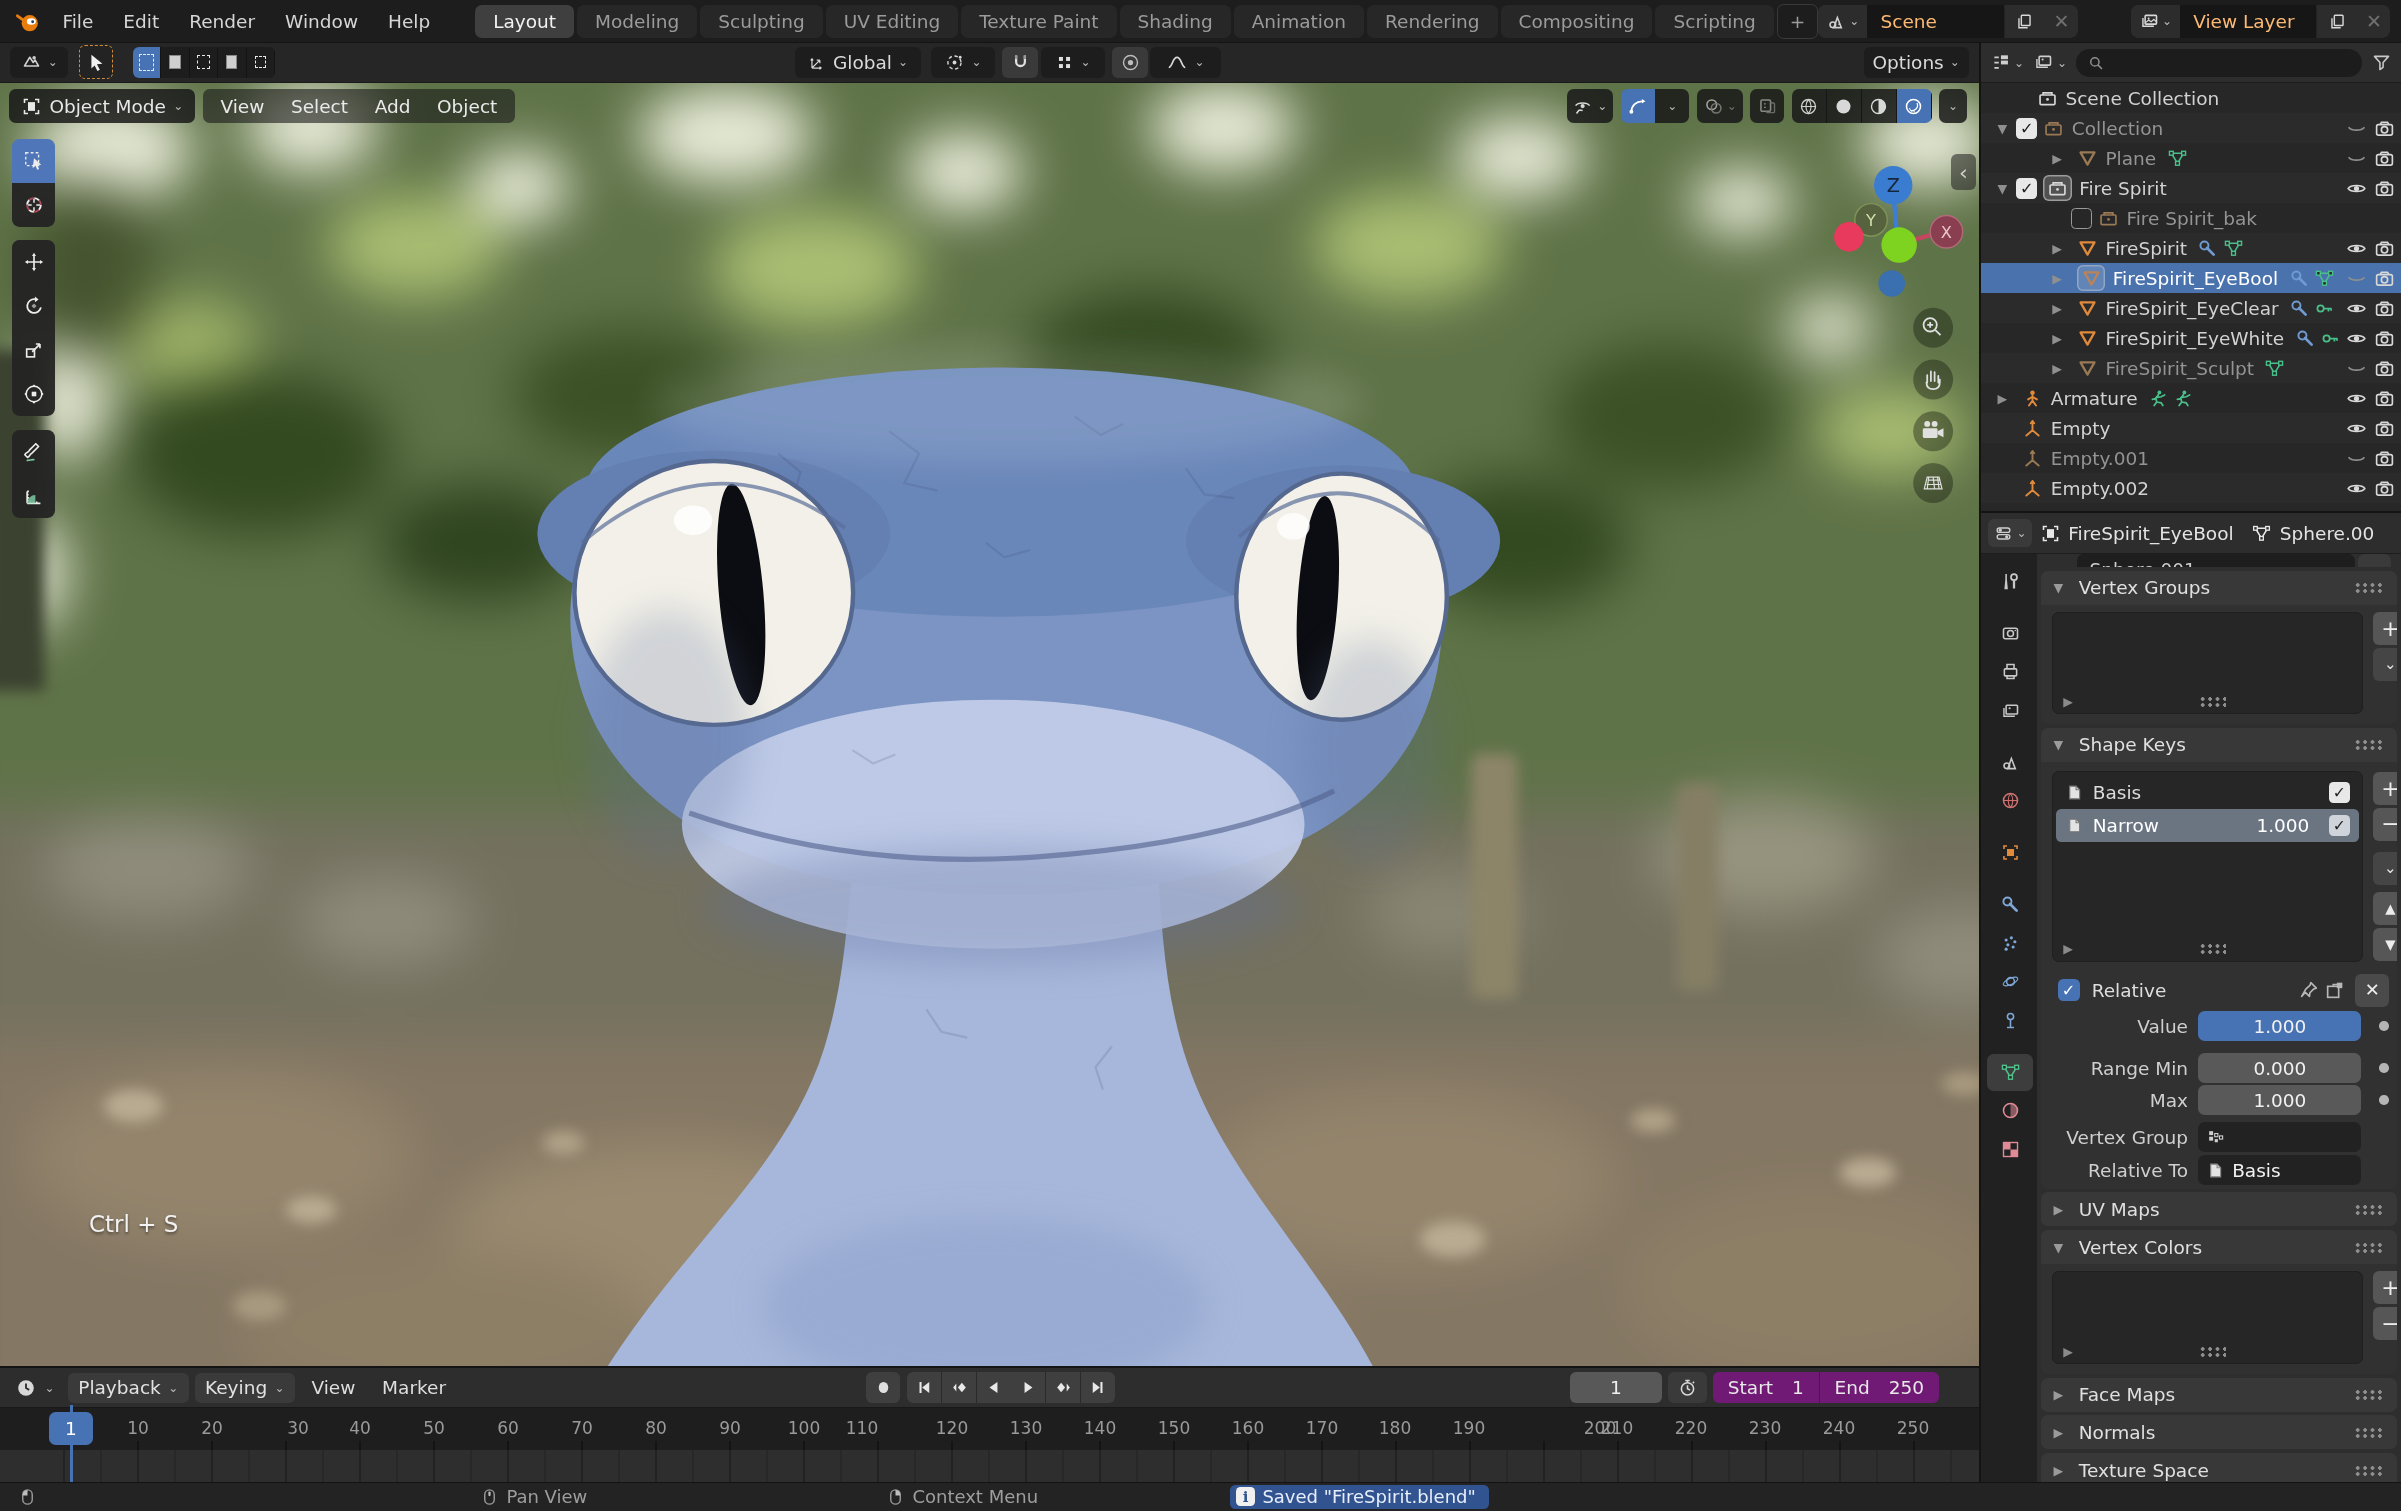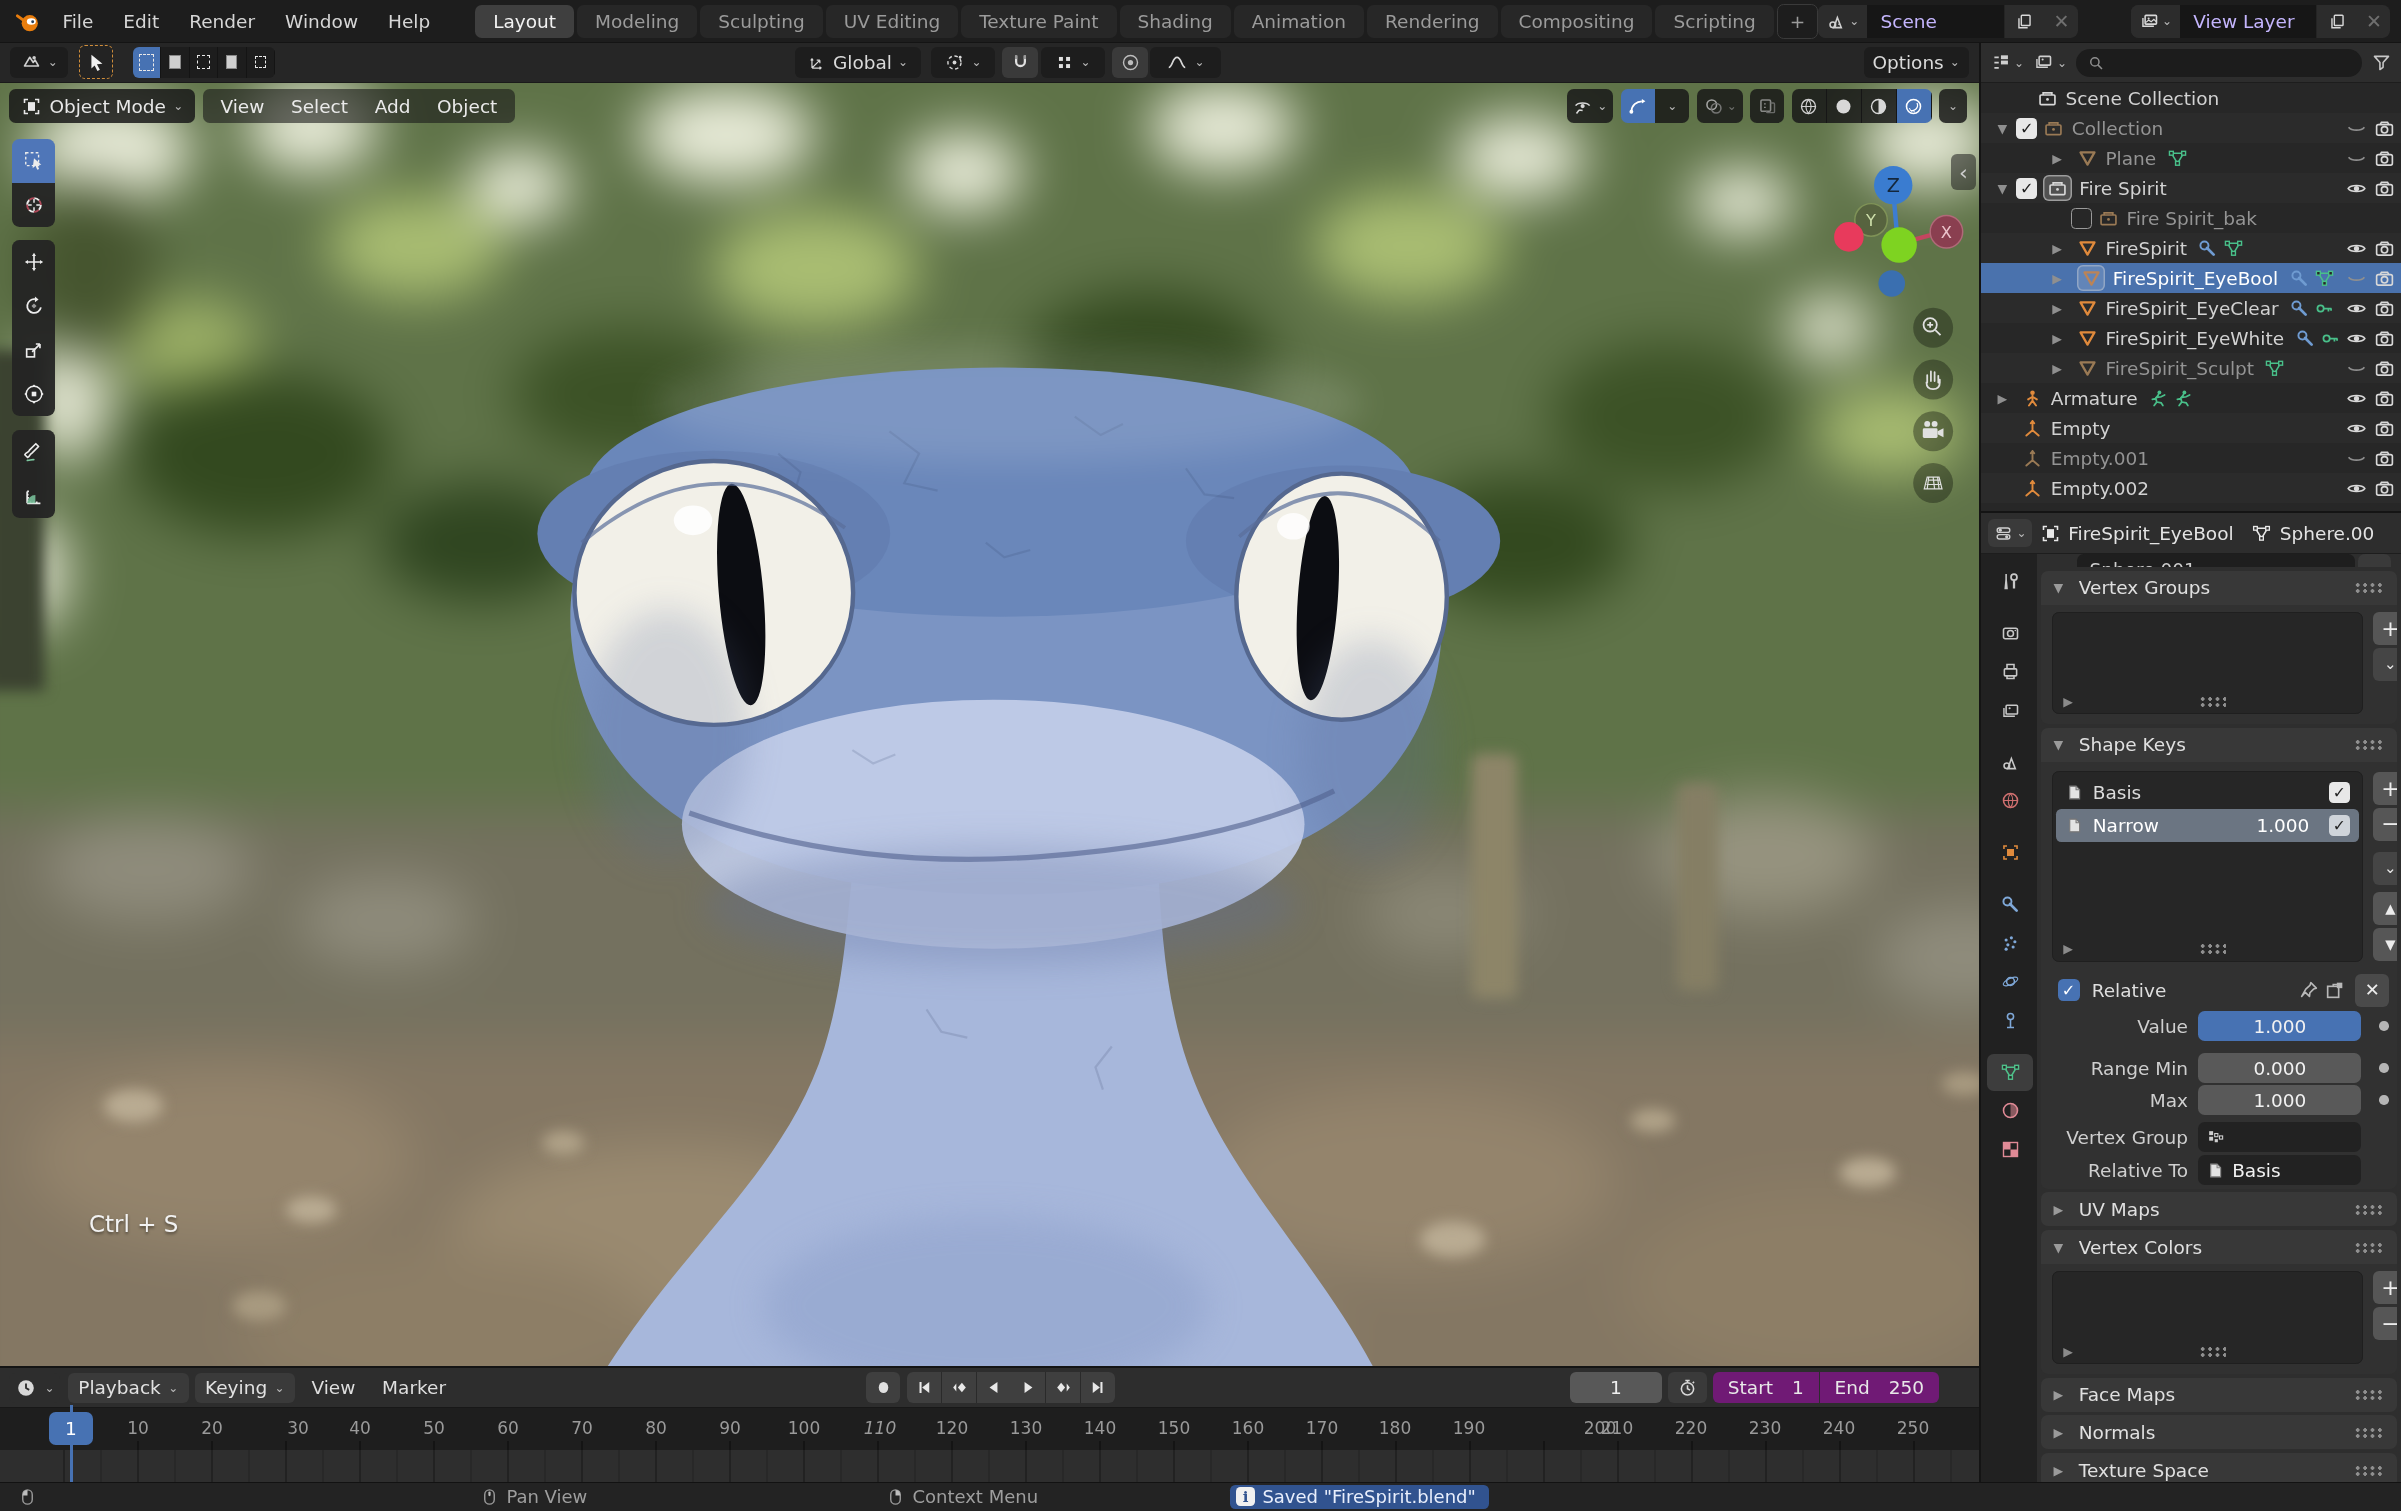--- a/index.html
+++ b/index.html
@@ -14,21 +14,21 @@
   .logo{width:36px;height:30px;display:flex;align-items:center;justify-content:center;margin-right:4.4px;}
   .menubar{display:flex;align-items:center;}
   .menu-item{padding:4.4px 15px;color:#d6d6d6;border-radius:4.4px;}
   .tabs{display:flex;gap:3px;margin-left:30px;align-items:center;}
   .wtab{color:#9b9b9b;background:#272727;padding:6px 18px;border-radius:6.7px;white-space:nowrap;}
   .wtab.active{background:#3f3f3f;color:#f2f2f2;}
   .wtab.addtab{padding:6px 12px;background:transparent;color:#9b9b9b;border:0.7px solid #3a3a3a;border-radius:6.7px;}
   .tb-right{margin-left:auto;display:flex;gap:53px;align-items:center;}
   .idwidget{display:flex;height:33px;border-radius:7.4px;overflow:hidden;background:#2c2c2c;align-items:stretch;}
   .idw-ico{width:49px;display:flex;align-items:center;justify-content:center;gap:2.2px;background:#2c2c2c;}
-  .idw-name{background:#161616;display:flex;align-items:center;padding:0 13.3px;color:#c4b5fd;min-width:110px;}
+  .idw-name{background:#161616;display:flex;align-items:center;padding:0 13.3px;color:#fdba74;min-width:110px;}
   .idw-btn{width:40px;display:flex;align-items:center;justify-content:center;background:#2c2c2c;border-left:0.7px solid #242424;}
   .idw-x{width:33px;display:flex;align-items:center;justify-content:center;color:#6f6f6f;font-size:19px;}
   .caret{color:#b9b9b9;font-size:12px;line-height:1;}
 
   
   .toolsettings{position:absolute;left:0;top:42px;width:1979px;height:41px;background:#262626;
       border-top:1.5px solid #141414;border-bottom:0.7px solid #1a1a1a;box-sizing:border-box;}
   .ts-btn{position:absolute;top:3.7px;height:31px;background:#1d1d1d;border-radius:6px;
       display:flex;align-items:center;justify-content:center;gap:6px;padding:0 7.4px;box-sizing:border-box;}
   .ts-activetool{position:absolute;left:79px;top:2.2px;width:34px;height:34px;border:1.5px dashed #cf8d3b;border-radius:6px;
@@ -1428,21 +1428,21 @@
         <div class="tick-lb" style="left: 508px;">60</div>
         <div class="tickline" style="left: 507px;"></div>
         <div class="tick-lb" style="left: 582px;">70</div>
         <div class="tickline" style="left: 581px;"></div>
         <div class="tick-lb" style="left: 656px;">80</div>
         <div class="tickline" style="left: 655px;"></div>
         <div class="tick-lb" style="left: 730px;">90</div>
         <div class="tickline" style="left: 729px;"></div>
         <div class="tick-lb" style="left: 804px;">100</div>
         <div class="tickline" style="left: 803px;"></div>
-        <div class="tick-lb" style="left: 880px; font-style: italic;">110</div>
+        <div class="tick-lb" style="left: 862px;">110</div>
         <div class="tickline" style="left: 877px;"></div>
         <div class="tick-lb" style="left: 952px;">120</div>
         <div class="tickline" style="left: 951px;"></div>
         <div class="tick-lb" style="left: 1026px;">130</div>
         <div class="tickline" style="left: 1025px;"></div>
         <div class="tick-lb" style="left: 1100px;">140</div>
         <div class="tickline" style="left: 1099px;"></div>
         <div class="tick-lb" style="left: 1174px;">150</div>
         <div class="tickline" style="left: 1173px;"></div>
         <div class="tick-lb" style="left: 1248px;">160</div>

